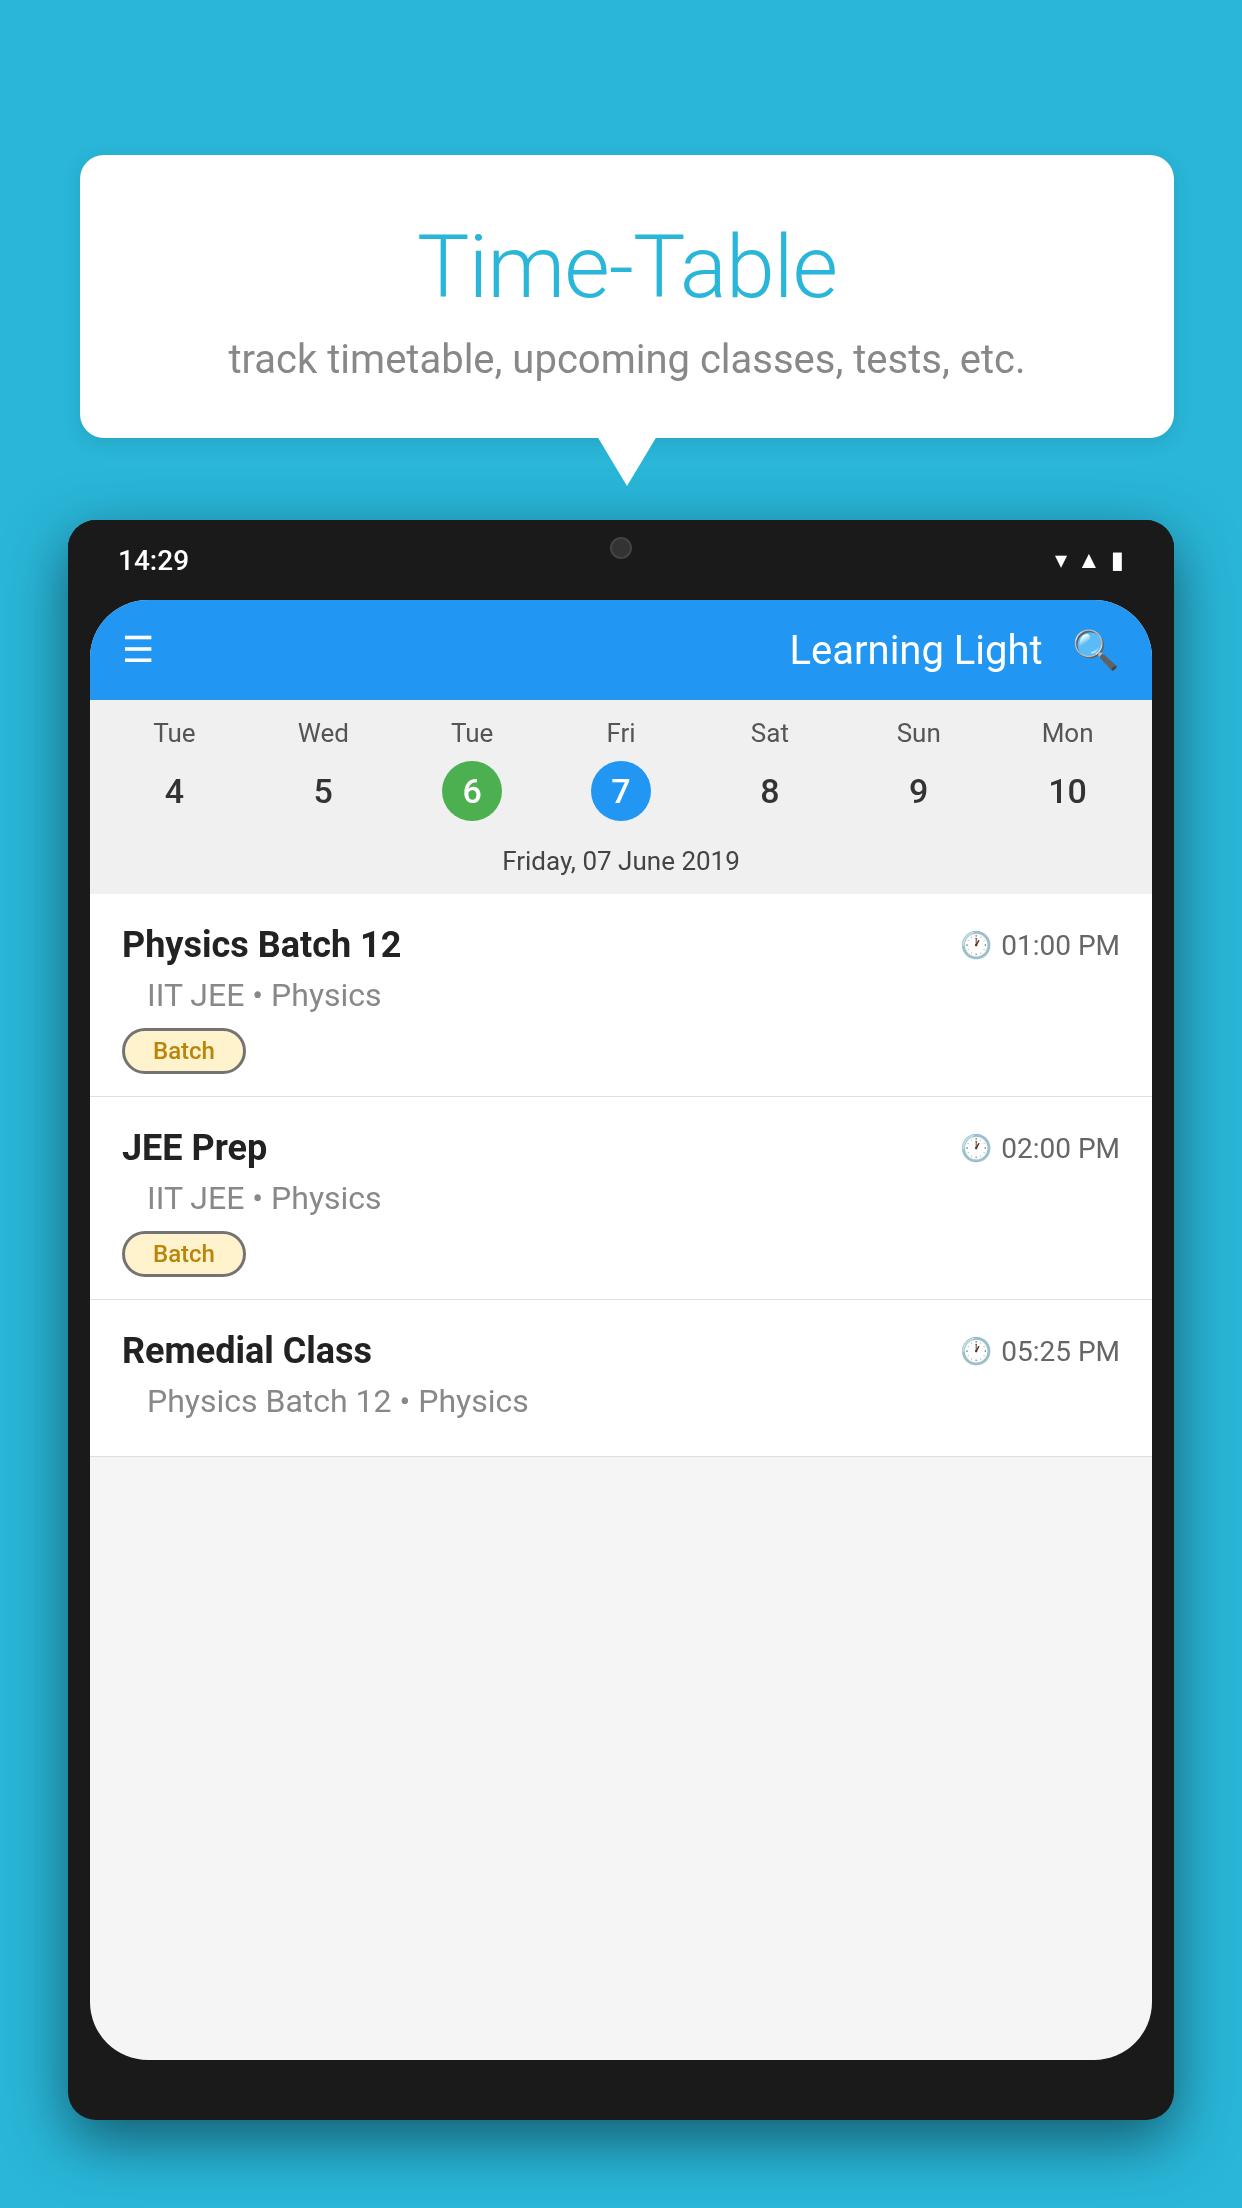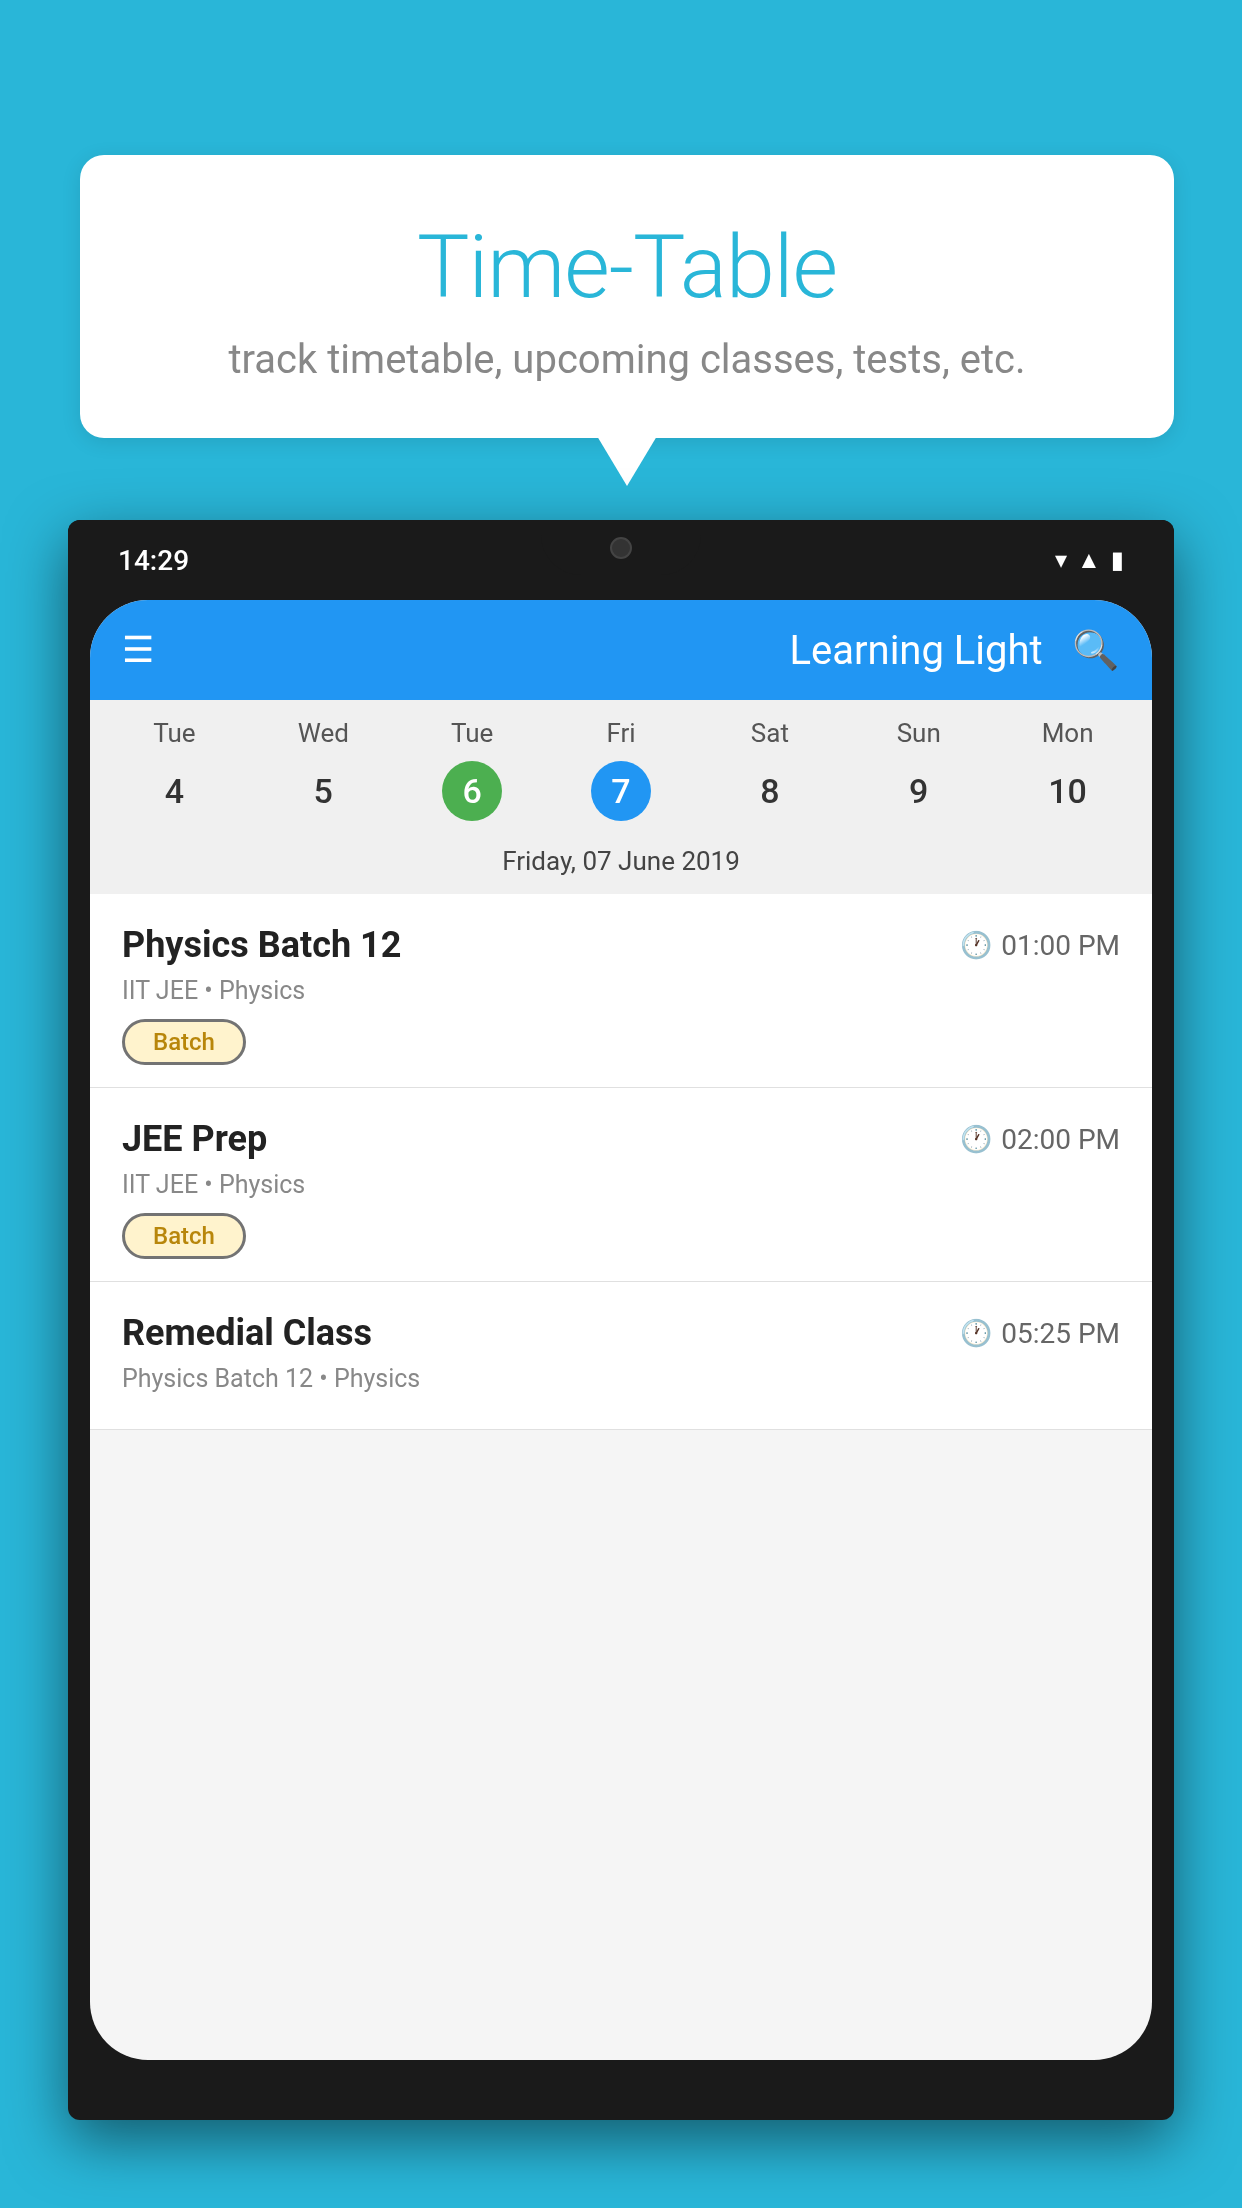--- a/index.html
+++ b/index.html
@@ -62,21 +62,21 @@
     .phone-wrapper {
       position: absolute;
       top: 520px;
       left: 68px;
       right: 68px;
       bottom: 0;
     }
 
     .phone-body {
       background: #1a1a1a;
-      border-radius: 12px;
+      border-radius: 28px;
       width: 100%;
       height: 1600px;
       position: relative;
       box-shadow: 0 20px 60px rgba(0,0,0,0.5);
       overflow: hidden;
     }
 
     
     .phone-notch-area {
       position: absolute;
@@ -267,23 +267,24 @@
       align-items: center;
       gap: 8px;
     }
 
     .clock-icon {
       font-size: 26px;
       color: #888;
     }
 
     .class-sub {
-      font-size: 25px;
+      font-size: 32px;
       color: #888;
       margin-bottom: 14px;
+      margin-left: 25px;
     }
 
     .batch-tag {
       display: inline-block;
       background: #fff3cd;
       border: 3px solid #737373;
       border-radius: 30px;
       padding: 6px 28px;
       font-size: 24px;
       color: #b8860b;

